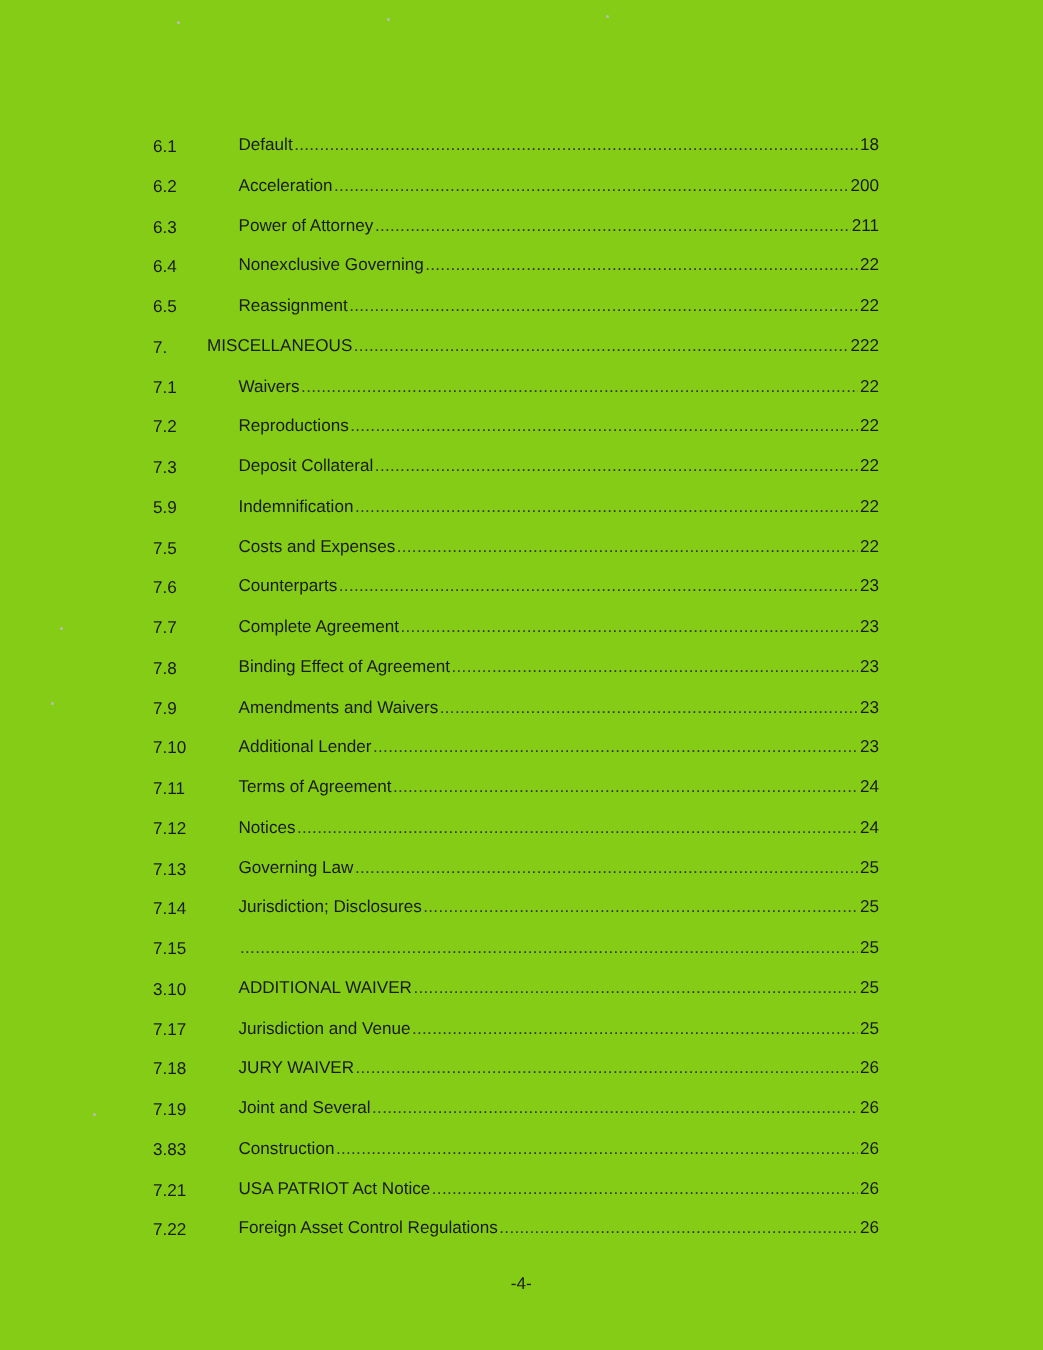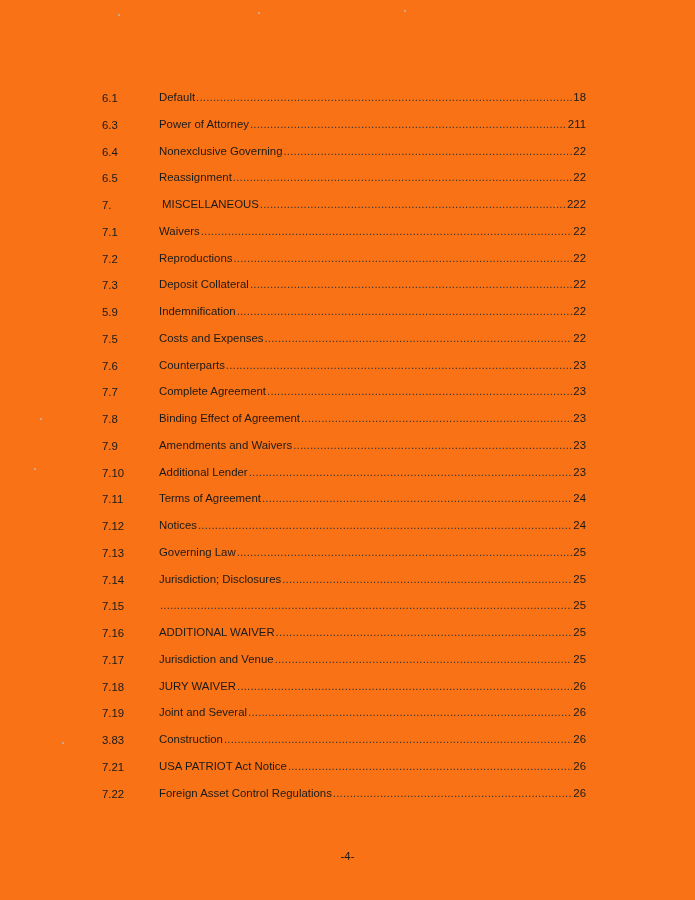--- a/index.html
+++ b/index.html
@@ -13,21 +13,21 @@
       position: relative;
       overflow: hidden;
       font-family: "Liberation Sans", sans-serif;
       color: #1a1a1a;
     }
     .page {
       position: absolute;
       left: 0; top: 0;
       width: 695px;
       height: 900px;
-      background: #f97316;
+      background: #84cc16;
     }
     .toc {
       position: absolute;
       left: 102px;
       top: 91px;
       width: 484px;
     }
     .toc-row {
       position: relative;
       height: 26.75px;
@@ -44,21 +44,20 @@
       position: absolute;
       left: 57px;
       right: 0;
       top: -1px;
       display: flex;
       align-items: flex-end;
       white-space: nowrap;
     }
     .toc-row.level1 .toc-entry {
       left: 36px;
-      margin-left: 24px;
     }
     .toc-title {
       flex: 0 0 auto;
     }
     .toc-leader {
       flex: 1 1 auto;
       overflow: hidden;
       white-space: nowrap;
       margin: 0 1px;
       letter-spacing: 0.2px;
@@ -102,20 +101,28 @@
   <div class="toc" id="toc">
       <div class="toc-row">
         <span class="toc-num">6.1</span>
         <div class="toc-entry">
           <span class="toc-title">Default</span>
           <span class="toc-leader"></span>
           <span class="toc-page">18</span>
         </div>
       </div>
       <div class="toc-row">
+        <span class="toc-num">6.2</span>
+        <div class="toc-entry">
+          <span class="toc-title">Acceleration</span>
+          <span class="toc-leader"></span>
+          <span class="toc-page">200</span>
+        </div>
+      </div>
+      <div class="toc-row">
         <span class="toc-num">6.3</span>
         <div class="toc-entry">
           <span class="toc-title">Power of Attorney</span>
           <span class="toc-leader"></span>
           <span class="toc-page">211</span>
         </div>
       </div>
       <div class="toc-row">
         <span class="toc-num">6.4</span>
         <div class="toc-entry">
@@ -253,21 +260,21 @@
         </div>
       </div>
       <div class="toc-row">
         <span class="toc-num">7.15</span>
         <div class="toc-entry">
           <span class="toc-leader"></span>
           <span class="toc-page">25</span>
         </div>
       </div>
       <div class="toc-row">
-        <span class="toc-num">7.16</span>
+        <span class="toc-num">3.10</span>
         <div class="toc-entry">
           <span class="toc-title">ADDITIONAL WAIVER</span>
           <span class="toc-leader"></span>
           <span class="toc-page">25</span>
         </div>
       </div>
       <div class="toc-row">
         <span class="toc-num">7.17</span>
         <div class="toc-entry">
           <span class="toc-title">Jurisdiction and Venue</span>

